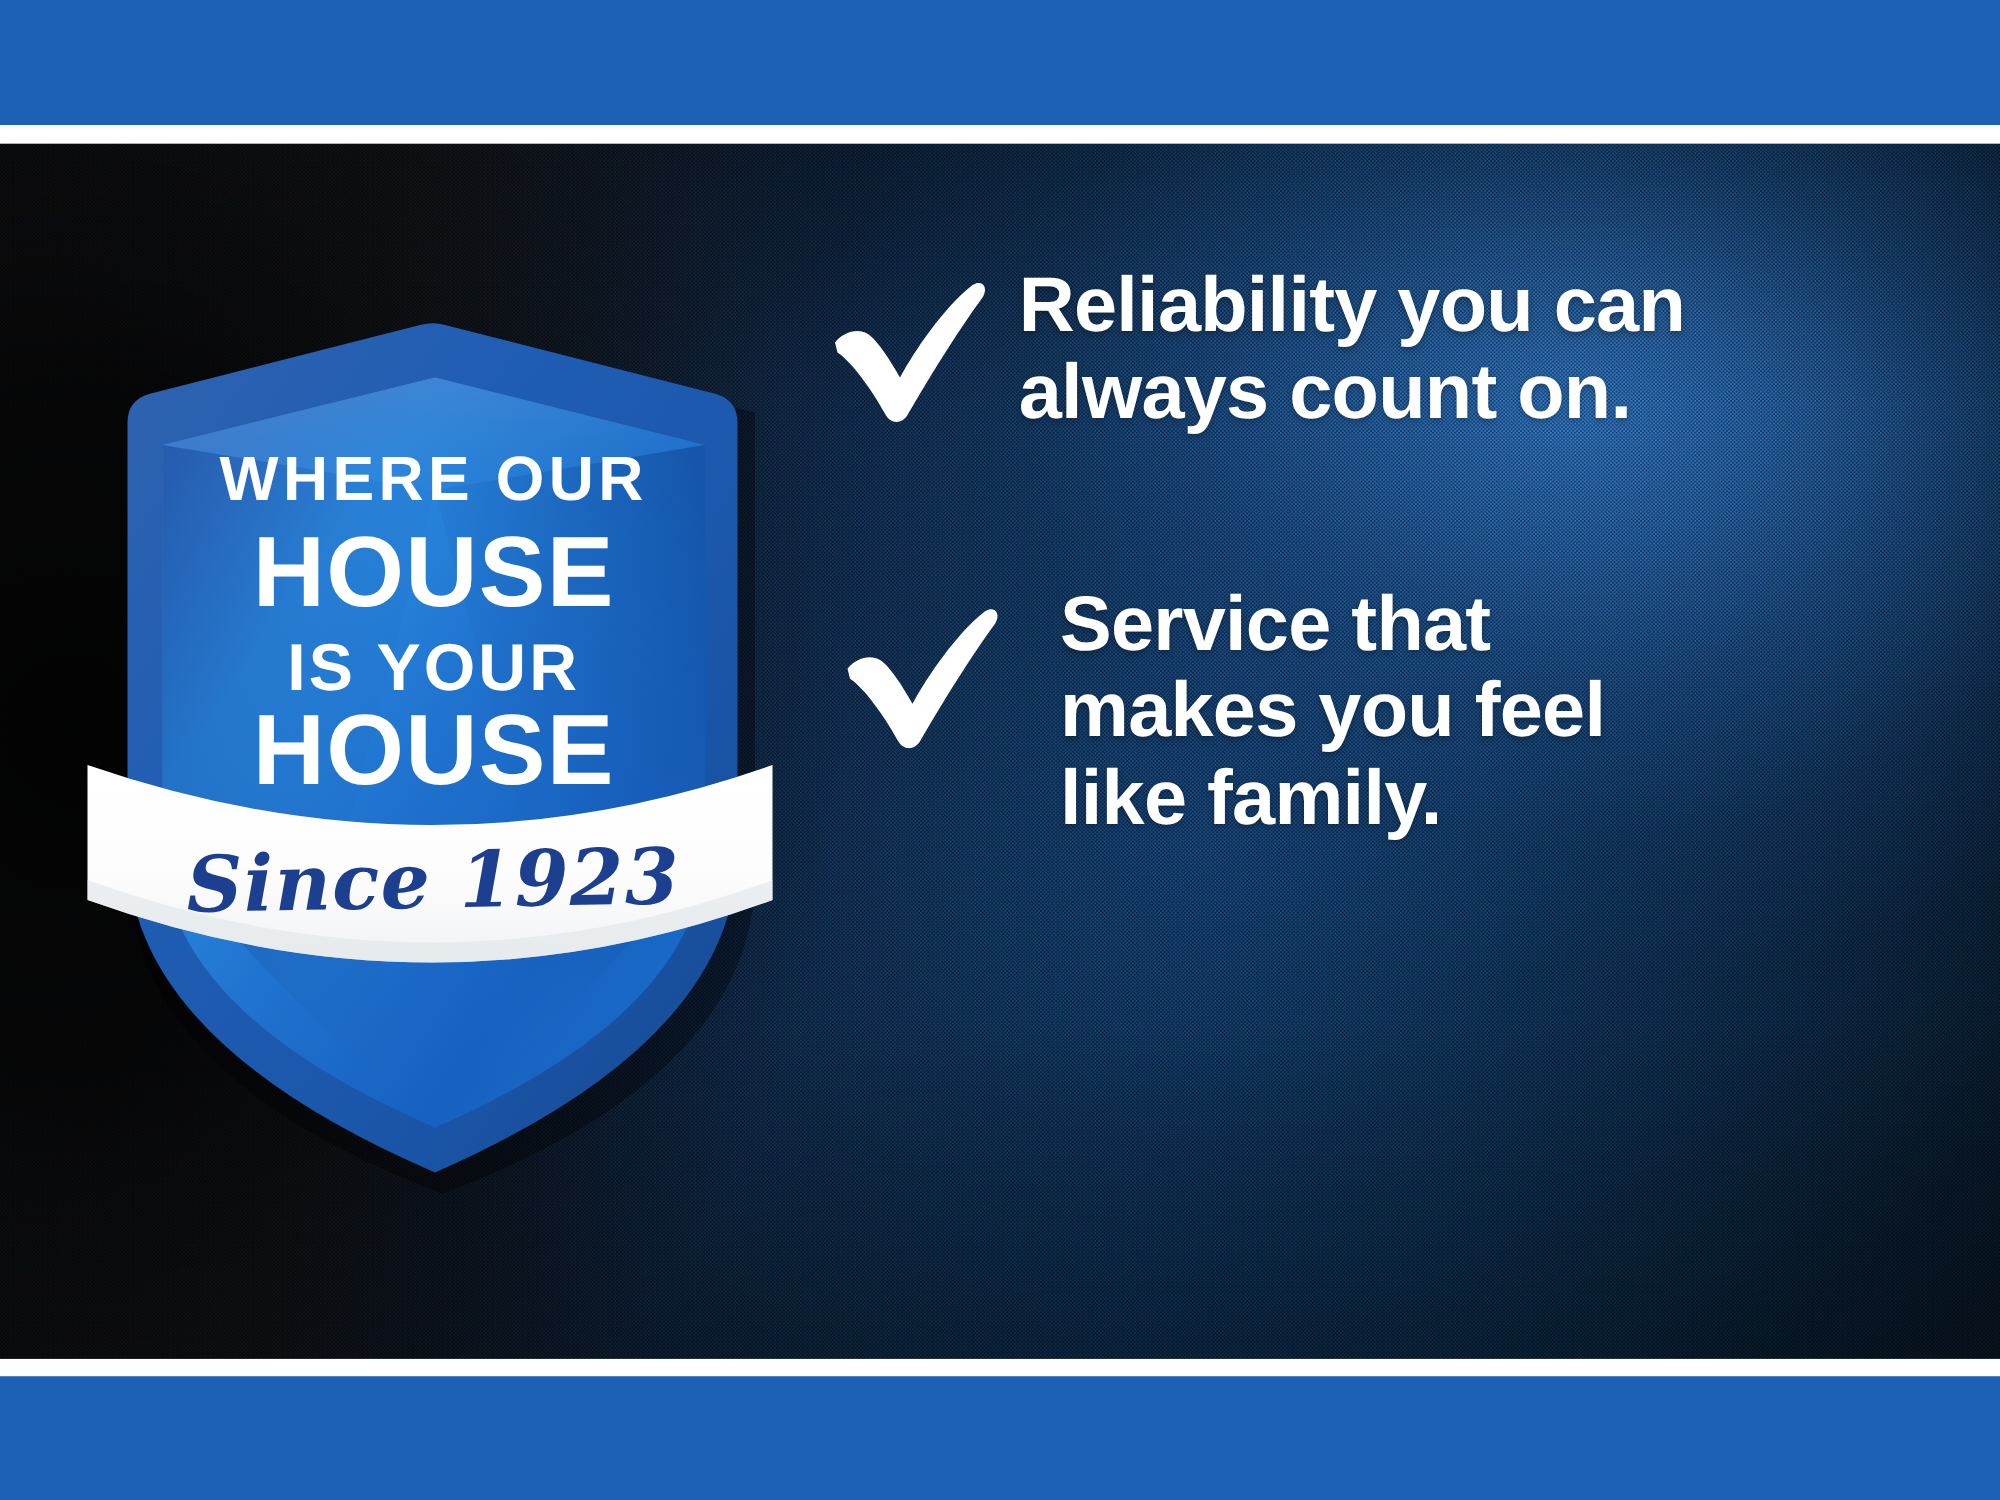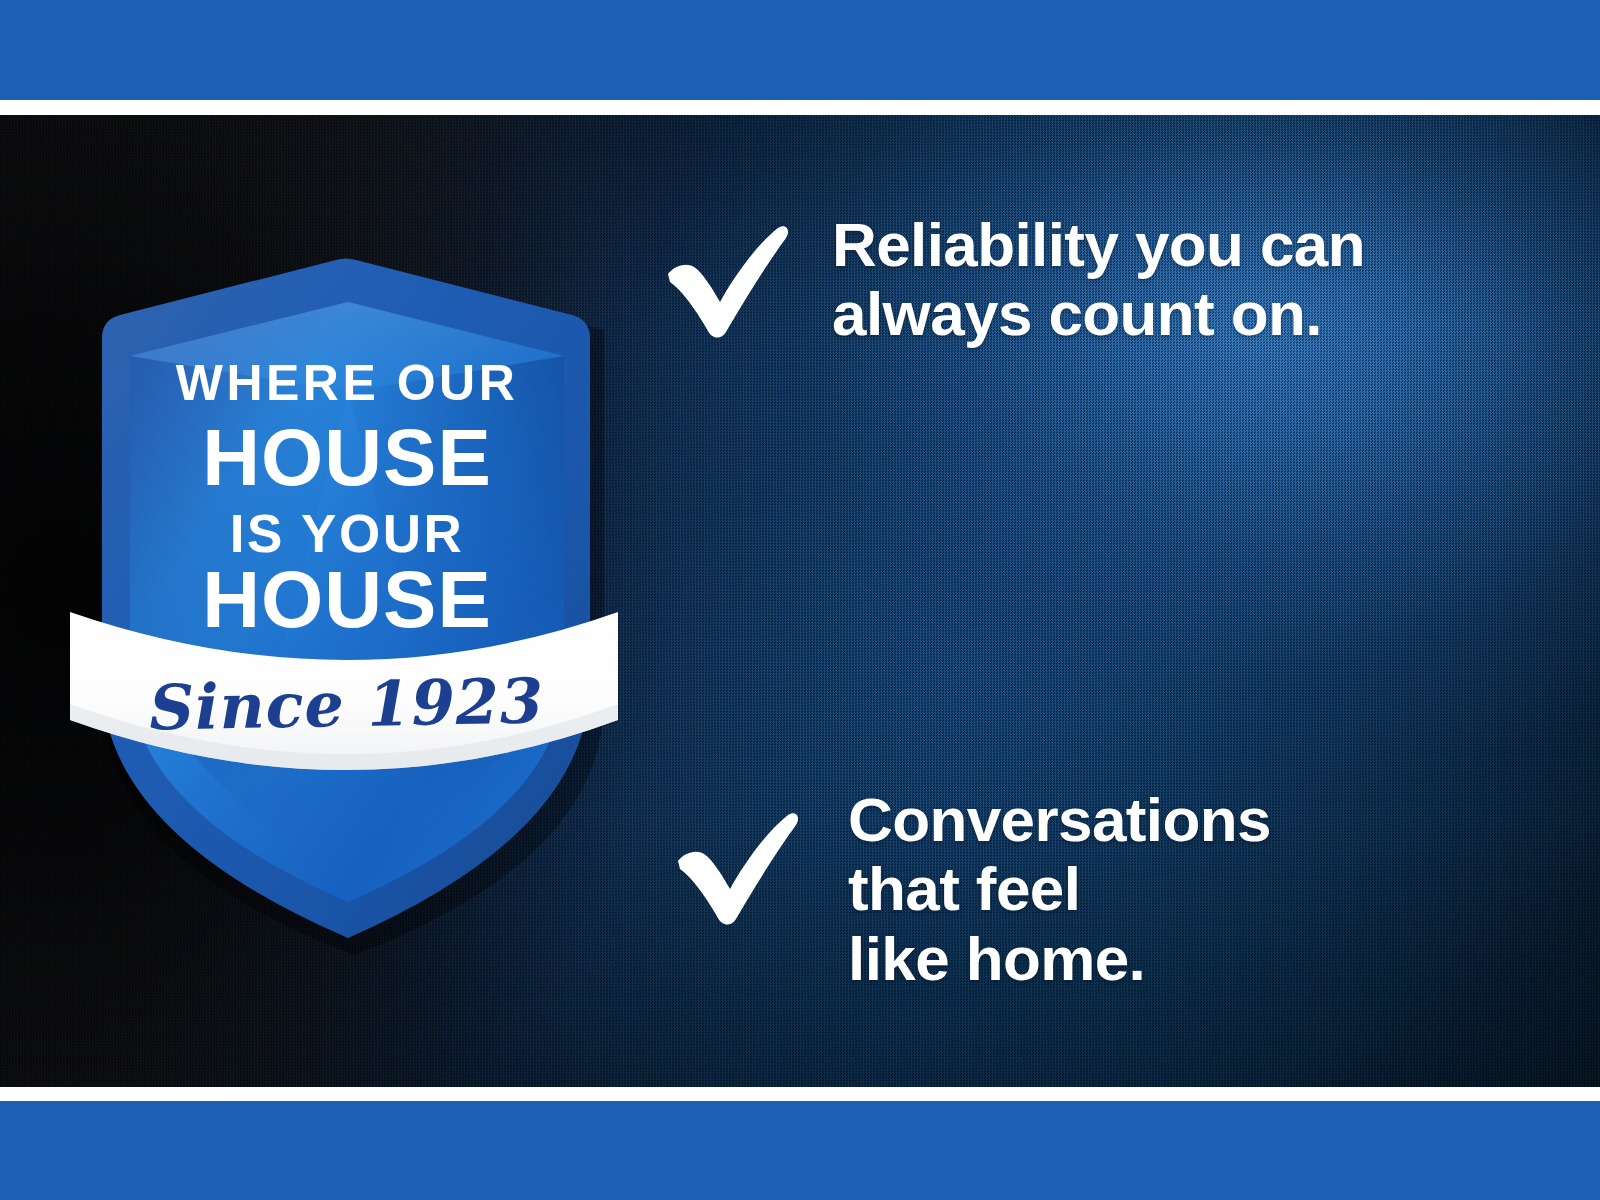--- a/index.html
+++ b/index.html
@@ -193,21 +193,21 @@
     font-weight: bold;
     font-size: 62px;
     line-height: 1.12;
     letter-spacing: -0.6px;
     white-space: pre-line;
     text-shadow: 0 2px 5px rgba(0,0,0,0.30);
   }
 
   .benefit.b1 { left: 0px;  top: 60px;  }
   .benefit.b1 .check { margin-top: 8px; }
-  .benefit.b1 .btext { margin-left: 40px; }
+  .benefit.b1 .btext { margin-left: 23px; }
 
   .benefit.b2 { left: 10px; top: 315px; }
   .benefit.b2 .check { margin-top: 14px; }
   .benefit.b2 .btext { margin-left: 46px; }
 
   .benefit.b3 { left: 10px; top: 635px; }
   .benefit.b3 .check { margin-top: 20px; }
   .benefit.b3 .btext { margin-left: 46px; }
 </style>
 </head>
@@ -338,37 +338,37 @@
                    C 104 50, 80 90, 66 114
                    C 61 122, 52 121, 48 113
                    C 38 95, 22 72, 10 64
                    Z" fill="#ffffff"></path>
         </svg>
       </span>
       <span class="btext">Reliability you can
 always count on.</span>
     </div>
 
-
-    <div class="benefit b3">
+    <div class="benefit b2">
       <span class="check">
         <svg viewBox="0 0 132 120" xmlns="http://www.w3.org/2000/svg">
           <path d="M 8 56
                    C 14 48, 26 44, 34 49
                    C 42 54, 52 70, 60 84
                    C 72 62, 95 28, 118 10
                    C 126 5, 131 12, 126 20
                    C 104 50, 80 90, 66 114
                    C 61 122, 52 121, 48 113
                    C 38 95, 22 72, 10 64
                    Z" fill="#ffffff"></path>
         </svg>
       </span>
-      <span class="btext">Conversations
-that feel
-like home.</span>
+      <span class="btext">Service that
+makes you feel
+like family.</span>
     </div>
 
+
   </div>
 
   <div class="brand-bar bottom"></div>
 
 </div>
 
 </body></html>

